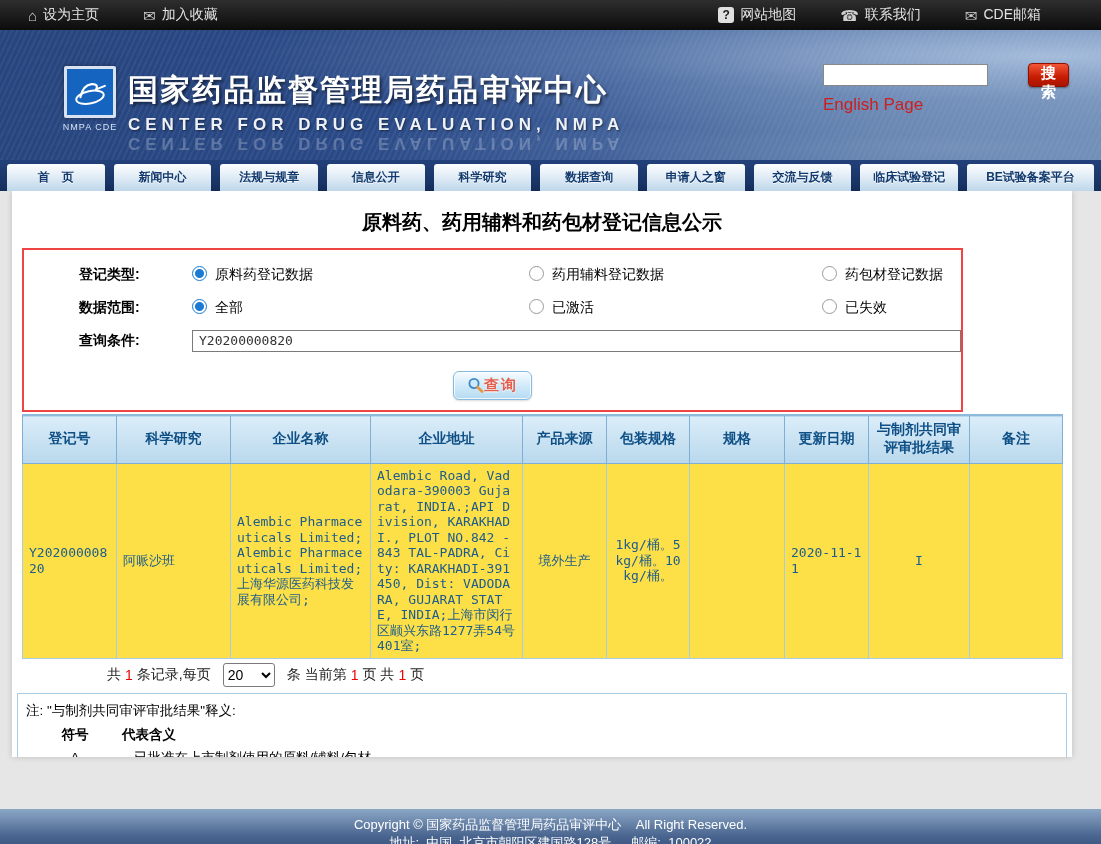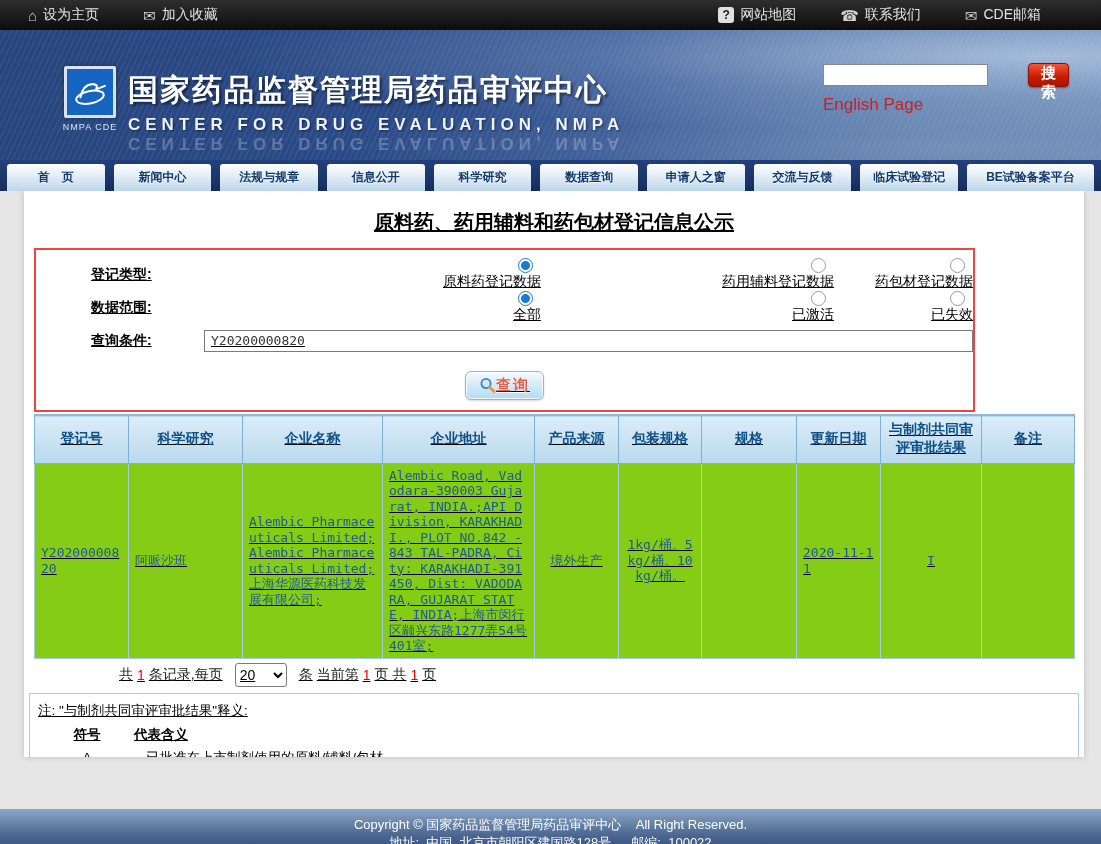--- a/index.html
+++ b/index.html
@@ -48,31 +48,31 @@
   .nav { height:31px; background:linear-gradient(#22407a,#152f5d);
     display:flex; gap:9px; padding:4px 7px 0 7px; }
   .nav-tab { flex:1; display:flex; align-items:center; justify-content:center;
     background:linear-gradient(#fdfeff,#dcE9f4 55%,#bdd7ea); border-radius:3px 3px 0 0;
     color:#123a6e; font-size:12px; font-weight:bold; white-space:nowrap; cursor:pointer;
     text-shadow:0 1px 0 rgba(255,255,255,0.8); overflow:hidden; }
   .nav-tab.wide { flex:1.3; }
 
   
   .main { height:592px; background:#e6e6e6; }
-  .content { width:1060px; height:566px; margin-left:24px; background:#fff;
-    box-shadow:0 0 6px rgba(0,0,0,0.18); overflow:hidden;text-decoration:underline; }
+  .content { width:1060px; height:566px; margin-left:12px; background:#fff;
+    box-shadow:0 0 6px rgba(0,0,0,0.18); overflow:hidden; }
   .page-title { text-align:center; padding-top:18px; font-size:20px; font-weight:bold; color:#000; }
 
   
   .form-panel { width:941px; margin:12px 0 0 10px; border:2px solid #ef4444; background:#fff;
     padding:8px 0 10px 0; }
   .form-row { display:flex; align-items:center; height:33px; }
   .form-label { width:112px; padding-left:55px; font-size:14px; font-weight:bold; color:#000; white-space:nowrap; }
   .opts { display:flex; flex:1; }
-  .opt { display:flex; align-items:flex-end; cursor:pointer;flex-direction:column; }
+  .opt { display:flex; align-items:flex-start; cursor:pointer; }
   .opt-1 { width:393px; padding-left:56px; }
   .opt-2 { width:293px; }
   .opt-3 { flex:1; }
   .radio { display:inline-block; width:15px; height:15px; border-radius:50%;
     border:1px solid #9a9a9a; background:#fff; margin-right:8px; flex:none; }
   .radio.checked { border-color:#1a7ad4;
     background:radial-gradient(circle at 50% 50%, #1a7ad4 0, #1a7ad4 4px, #fff 5px, #fff 100%); }
   .opt-label { font-size:14px; color:#000; }
   .query-input { width:798px; height:22px; margin-left:56px; border:1px solid #7a7a7a;
     font-size:13px; padding:1px 6px; font-family:"DejaVu Sans Mono",monospace; color:#333; }
@@ -81,21 +81,21 @@
     border:1px solid #86bade; border-radius:6px; cursor:pointer;
     background:linear-gradient(#f6fcff,#d2eaf9 50%,#b5dbf2);
     box-shadow:inset 0 0 0 1px rgba(255,255,255,0.8), 0 1px 2px rgba(0,0,0,0.15); }
   .query-btn-text { font-size:15px; font-weight:bold; color:#e4604e; text-shadow:0 1px 1px #fff; letter-spacing:2px; }
 
   
   .result-table { width:1040px; margin:2px 0 0 10px; border-collapse:collapse; table-layout:fixed; }
   .result-table th { height:48px; background:linear-gradient(#dbedf9,#b9d8ec);
     color:#0e4f86; font-size:14px; font-weight:bold;
     border:1px solid #7fafd4; border-top:2px solid #8fb9da; padding:2px; }
-  .result-table td { height:180px; background:#84cc16; vertical-align:middle;
+  .result-table td { height:180px; background:#fde047; vertical-align:middle;
     border:1px solid #a9cbe4; color:#1d5c8c; font-size:13px;
     font-family:"DejaVu Sans Mono",monospace; line-height:15.5px;
     padding:4px 6px; word-break:break-all; text-align:center; }
   .result-table td.al { text-align:left; }
 
   
   .pagination { display:flex; align-items:center; height:33px; padding-left:95px;
     font-size:14px; color:#222; gap:4px; }
   .red-num { color:#ee0000; }
   .page-size { margin:0 8px; width:52px; height:24px; font-size:14px;

